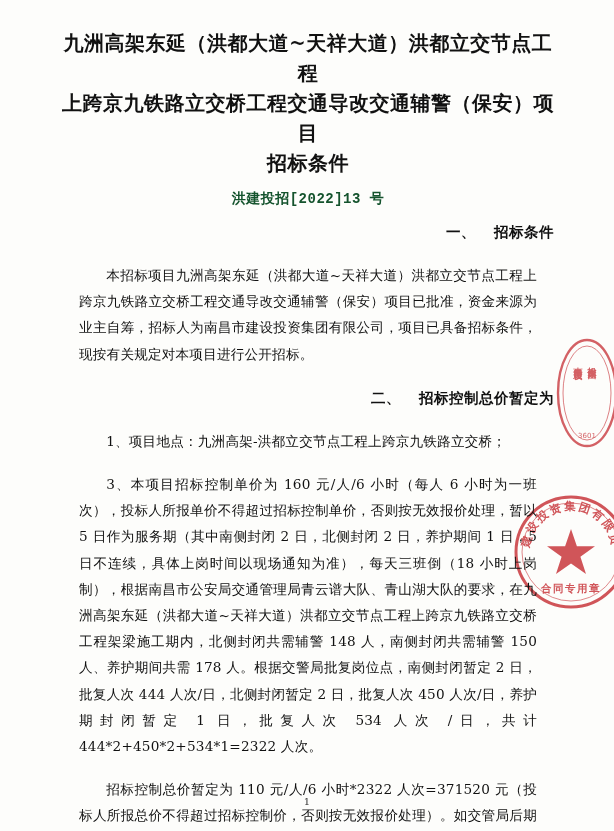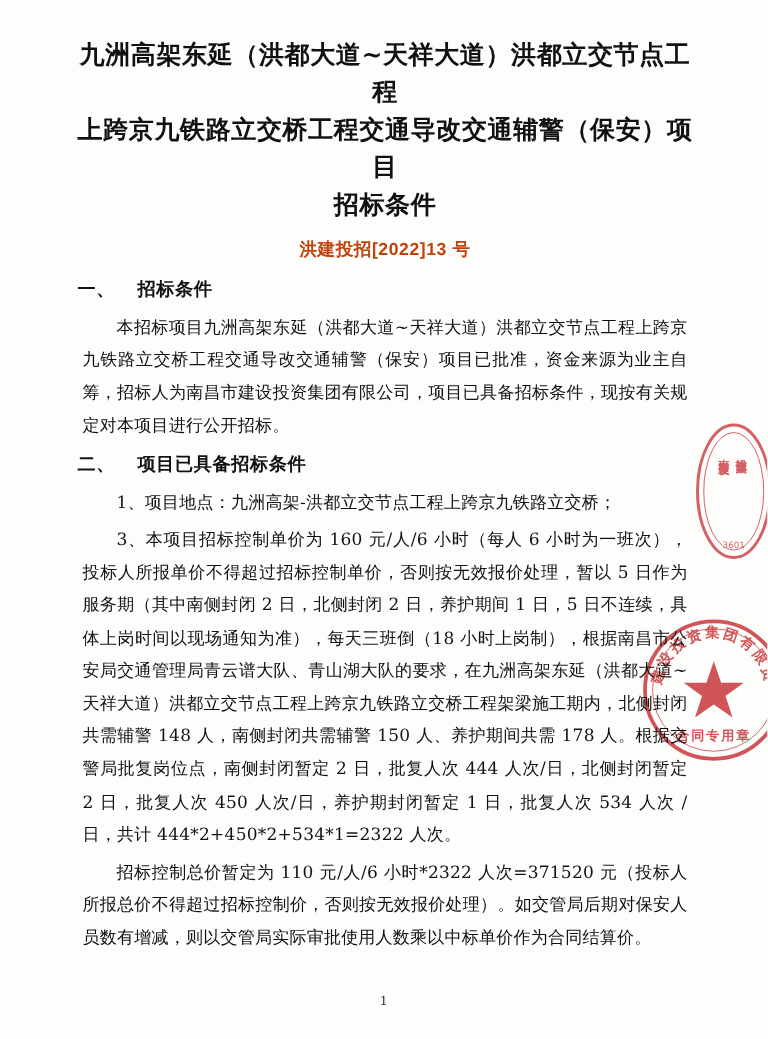--- a/index.html
+++ b/index.html
@@ -29,52 +29,53 @@
     font-family: "DejaVu Serif", "Liberation Serif", serif;
     font-weight: bold;
     font-size: 20px;
     line-height: 30px;
     text-align: center;
     letter-spacing: 0.5px;
     color: #111;
     margin: 0 0 2px 0;
   }
   .docnum {
-    font-family: Liberation Sans, sans-serif;
+    font-family: Liberation Mono, monospace;
     font-weight: bold;
     font-size: 14px;
     line-height: 26px;
     text-align: center;
-    color: #c2410c;
+    color: #14532d;
     margin: 8px 0 6px 0;
     letter-spacing: 0.5px;
   }
   .section-head {
     font-family: "DejaVu Serif", "Liberation Serif", serif;
     font-weight: bold;
     font-size: 14.5px;
     line-height: 27px;
     color: #111;
     margin: 4px 0 0 0;
     letter-spacing: 0.5px;
+    text-align: right;
   }
   .section-head .idx {
     display: inline-block;
     margin-left: 0px;
     margin-right: 18px;
   }
   .para {
     font-family: "DejaVu Serif", "Liberation Serif", serif;
     font-size: 13.6px;
     line-height: 26.2px;
     color: #111;
     text-align: justify;
     text-justify: inter-character;
     text-indent: 2em;
-    margin: 4px;
+    margin: 17px;
     letter-spacing: 0.2px;
   }
   .para + .para {
     margin-top: 0px;
   }
   .pagenum {
     position: absolute;
     left: 0;
     right: 0;
     bottom: 24px;
@@ -141,21 +142,21 @@
     </div>
 
     <div class="docnum">洪建投招[2022]13 号</div>
 
     <div class="section-head">
       <span class="idx">一、</span><span>招标条件</span>
     </div>
     <p class="para">本招标项目九洲高架东延（洪都大道~天祥大道）洪都立交节点工程上跨京九铁路立交桥工程交通导改交通辅警（保安）项目已批准，资金来源为业主自筹，招标人为南昌市建设投资集团有限公司，项目已具备招标条件，现按有关规定对本项目进行公开招标。</p>
 
     <div class="section-head">
-      <span class="idx">二、</span><span>项目已具备招标条件</span>
+      <span class="idx">二、</span><span>招标控制总价暂定为</span>
     </div>
     <p class="para">1、项目地点：九洲高架-洪都立交节点工程上跨京九铁路立交桥；</p>
     <p class="para">3、本项目招标控制单价为 160 元/人/6 小时（每人 6 小时为一班次），投标人所报单价不得超过招标控制单价，否则按无效报价处理，暂以 5 日作为服务期（其中南侧封闭 2 日，北侧封闭 2 日，养护期间 1 日，5 日不连续，具体上岗时间以现场通知为准），每天三班倒（18 小时上岗制），根据南昌市公安局交通管理局青云谱大队、青山湖大队的要求，在九洲高架东延（洪都大道~天祥大道）洪都立交节点工程上跨京九铁路立交桥工程架梁施工期内，北侧封闭共需辅警 148 人，南侧封闭共需辅警 150 人、养护期间共需 178 人。根据交警局批复岗位点，南侧封闭暂定 2 日，批复人次 444 人次/日，北侧封闭暂定 2 日，批复人次 450 人次/日，养护期封闭暂定 1 日，批复人次 534 人次 /日，共计 444*2+450*2+534*1=2322 人次。</p>
     <p class="para">招标控制总价暂定为 110 元/人/6 小时*2322 人次=371520 元（投标人所报总价不得超过招标控制价，否则按无效报价处理）。如交管局后期对保安人员数有增减，则以交管局实际审批使用人数乘以中标单价作为合同结算价。</p>
 
   </div>
 
   <div class="pagenum">1</div>
 
 </div>

